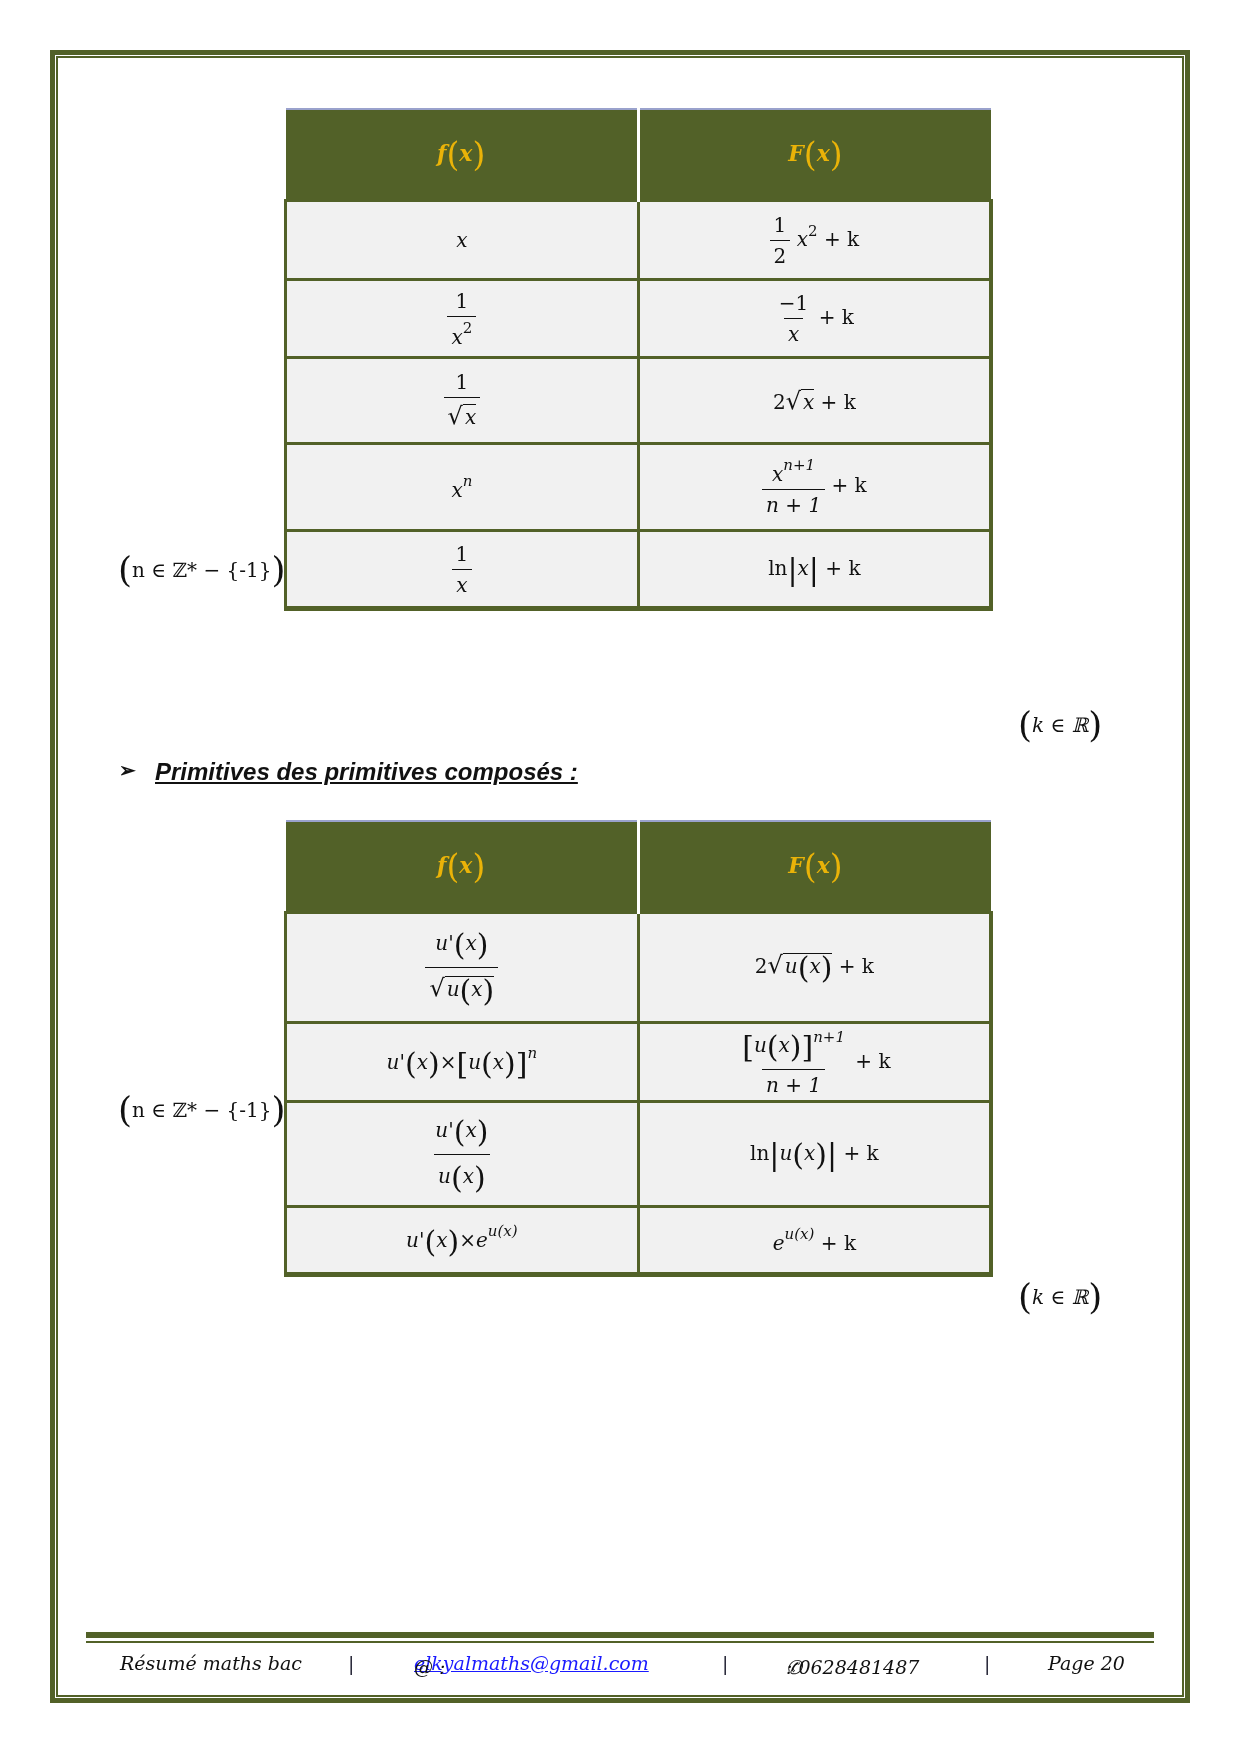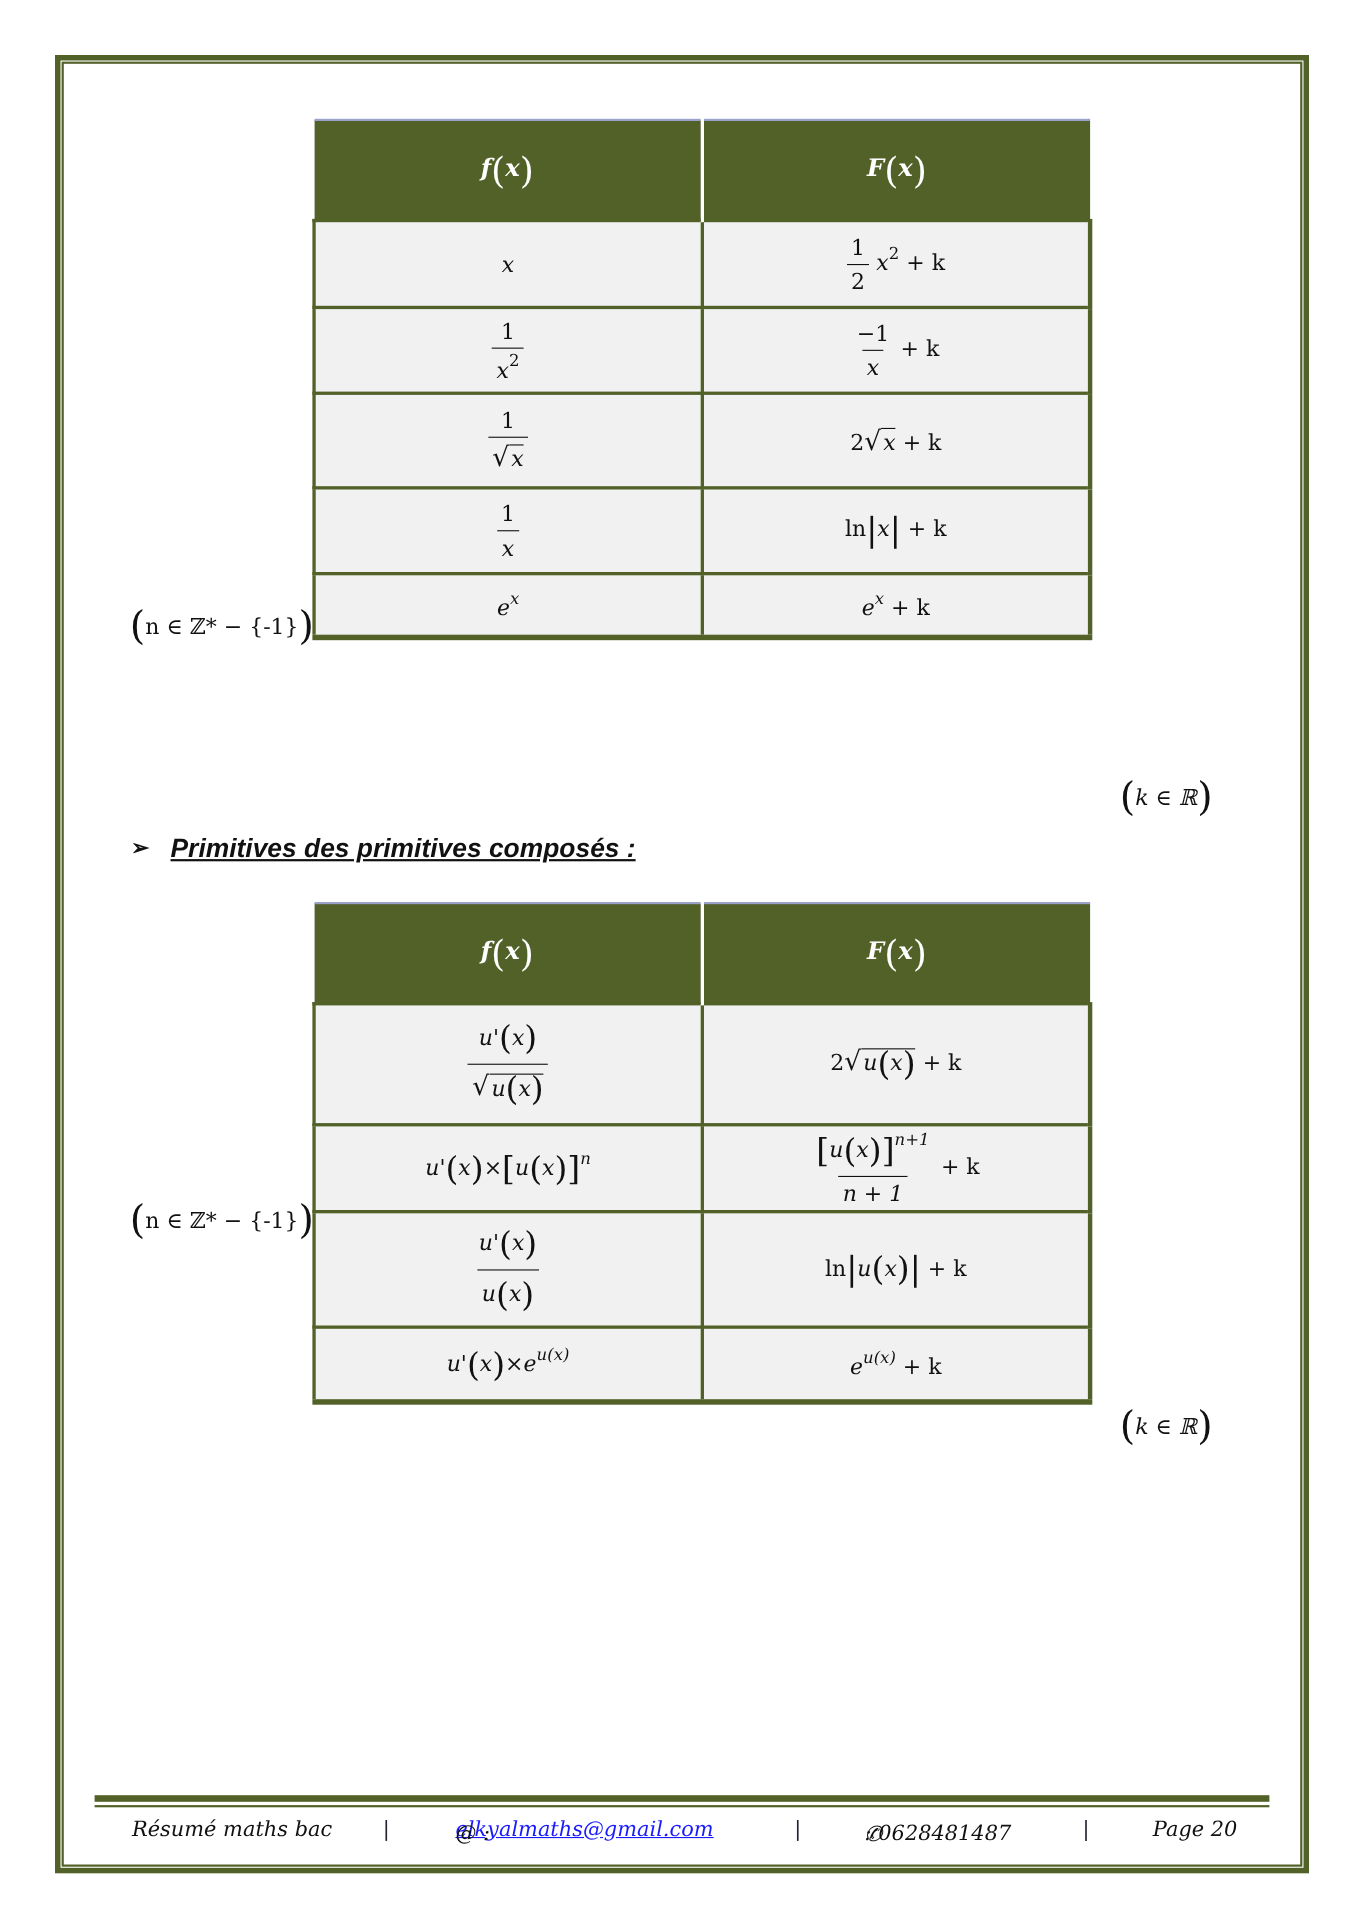--- a/index.html
+++ b/index.html
@@ -11,21 +11,21 @@
                  border:2px solid #526128; box-sizing:border-box; }
   .heading { position:absolute; font-family:"Liberation Sans", sans-serif; font-style:italic;
              font-weight:bold; font-size:24px; text-decoration:underline; color:#111; white-space:nowrap; }
   .heading .bullet { position:absolute; left:-36px; top:0; font-style:normal; text-decoration:none;
                      font-size:20px; }
   .heading1 { left:155px; top:30px; clip-path: inset(0 0 26px 0); }
   .heading2 { left:155px; top:758px; }
 
   table.ftab { position:absolute; left:284px; width:709px; border-collapse:collapse;
                table-layout:fixed; }
-  table.ftab th { background:#526128; color:#ffffff; font-weight:normal; font-style:italic;
+  table.ftab th { background:#526128; color:#eab308; font-weight:normal; font-style:italic;
                   font-family:"DejaVu Serif", serif; font-size:22px; height:87px;
                   border-right:3px solid #fff; border-top:2px solid #9aa2cc; }
   table.ftab th:last-child { border-right:none; }
   table.ftab td { background:#f1f1f1; border:3px solid #526128; text-align:center;
                   vertical-align:middle; font-style:italic; font-size:20px; padding:0; }
   table.ftab tr:last-child td { border-bottom:5px solid #526128; }
   table.ftab td:last-child { border-right:4px solid #526128; }
   #table1 { top:108px; }
   #table2 { top:820px; }
 
@@ -113,34 +113,40 @@
     <td>
       <span class="frac">
             <span class="num upright">1</span>
             <span class="den"><span class="sqrt">√</span><span class="over">x</span></span>
           </span>
     </td>
     <td>
       <span class="upright">2</span><span class="sqrt">√</span><span class="over">x</span> <span class="upright">+ k</span>
     </td>
   </tr>
+  <tr style="height:87px">
+    <td><span>x</span><sup>n</sup></td>
+    <td>
+      <span class="frac">
+            <span class="num"><span>x</span><sup>n+1</sup></span>
+            <span class="den">n + 1</span>
+          </span>
+      <span class="upright">+ k</span>
+    </td>
+  </tr>
   <tr style="height:78px">
     <td>
       <span class="frac">
             <span class="num upright">1</span>
             <span class="den">x</span>
           </span>
     </td>
     <td>
       <span class="upright">ln</span><span class="upright paren">|</span><span>x</span><span class="upright paren">|</span> <span class="upright">+ k</span>
     </td>
-  </tr>
-  <tr style="height:58px">
-    <td><span>e</span><sup>x</sup></td>
-    <td><span>e</span><sup>x</sup> <span class="upright">+ k</span></td>
   </tr>
 </tbody>
   </table>
 
 <div class="side-note side-n1">
   <span class="big">(</span><span class="txt">n ∈ ℤ* − {-1}</span><span class="big">)</span>
 </div>
 <div class="side-note side-k1">
   <span class="big">(</span><span class="txt" style="font-style:italic">k ∈ ℝ</span><span class="big">)</span>
 </div>

